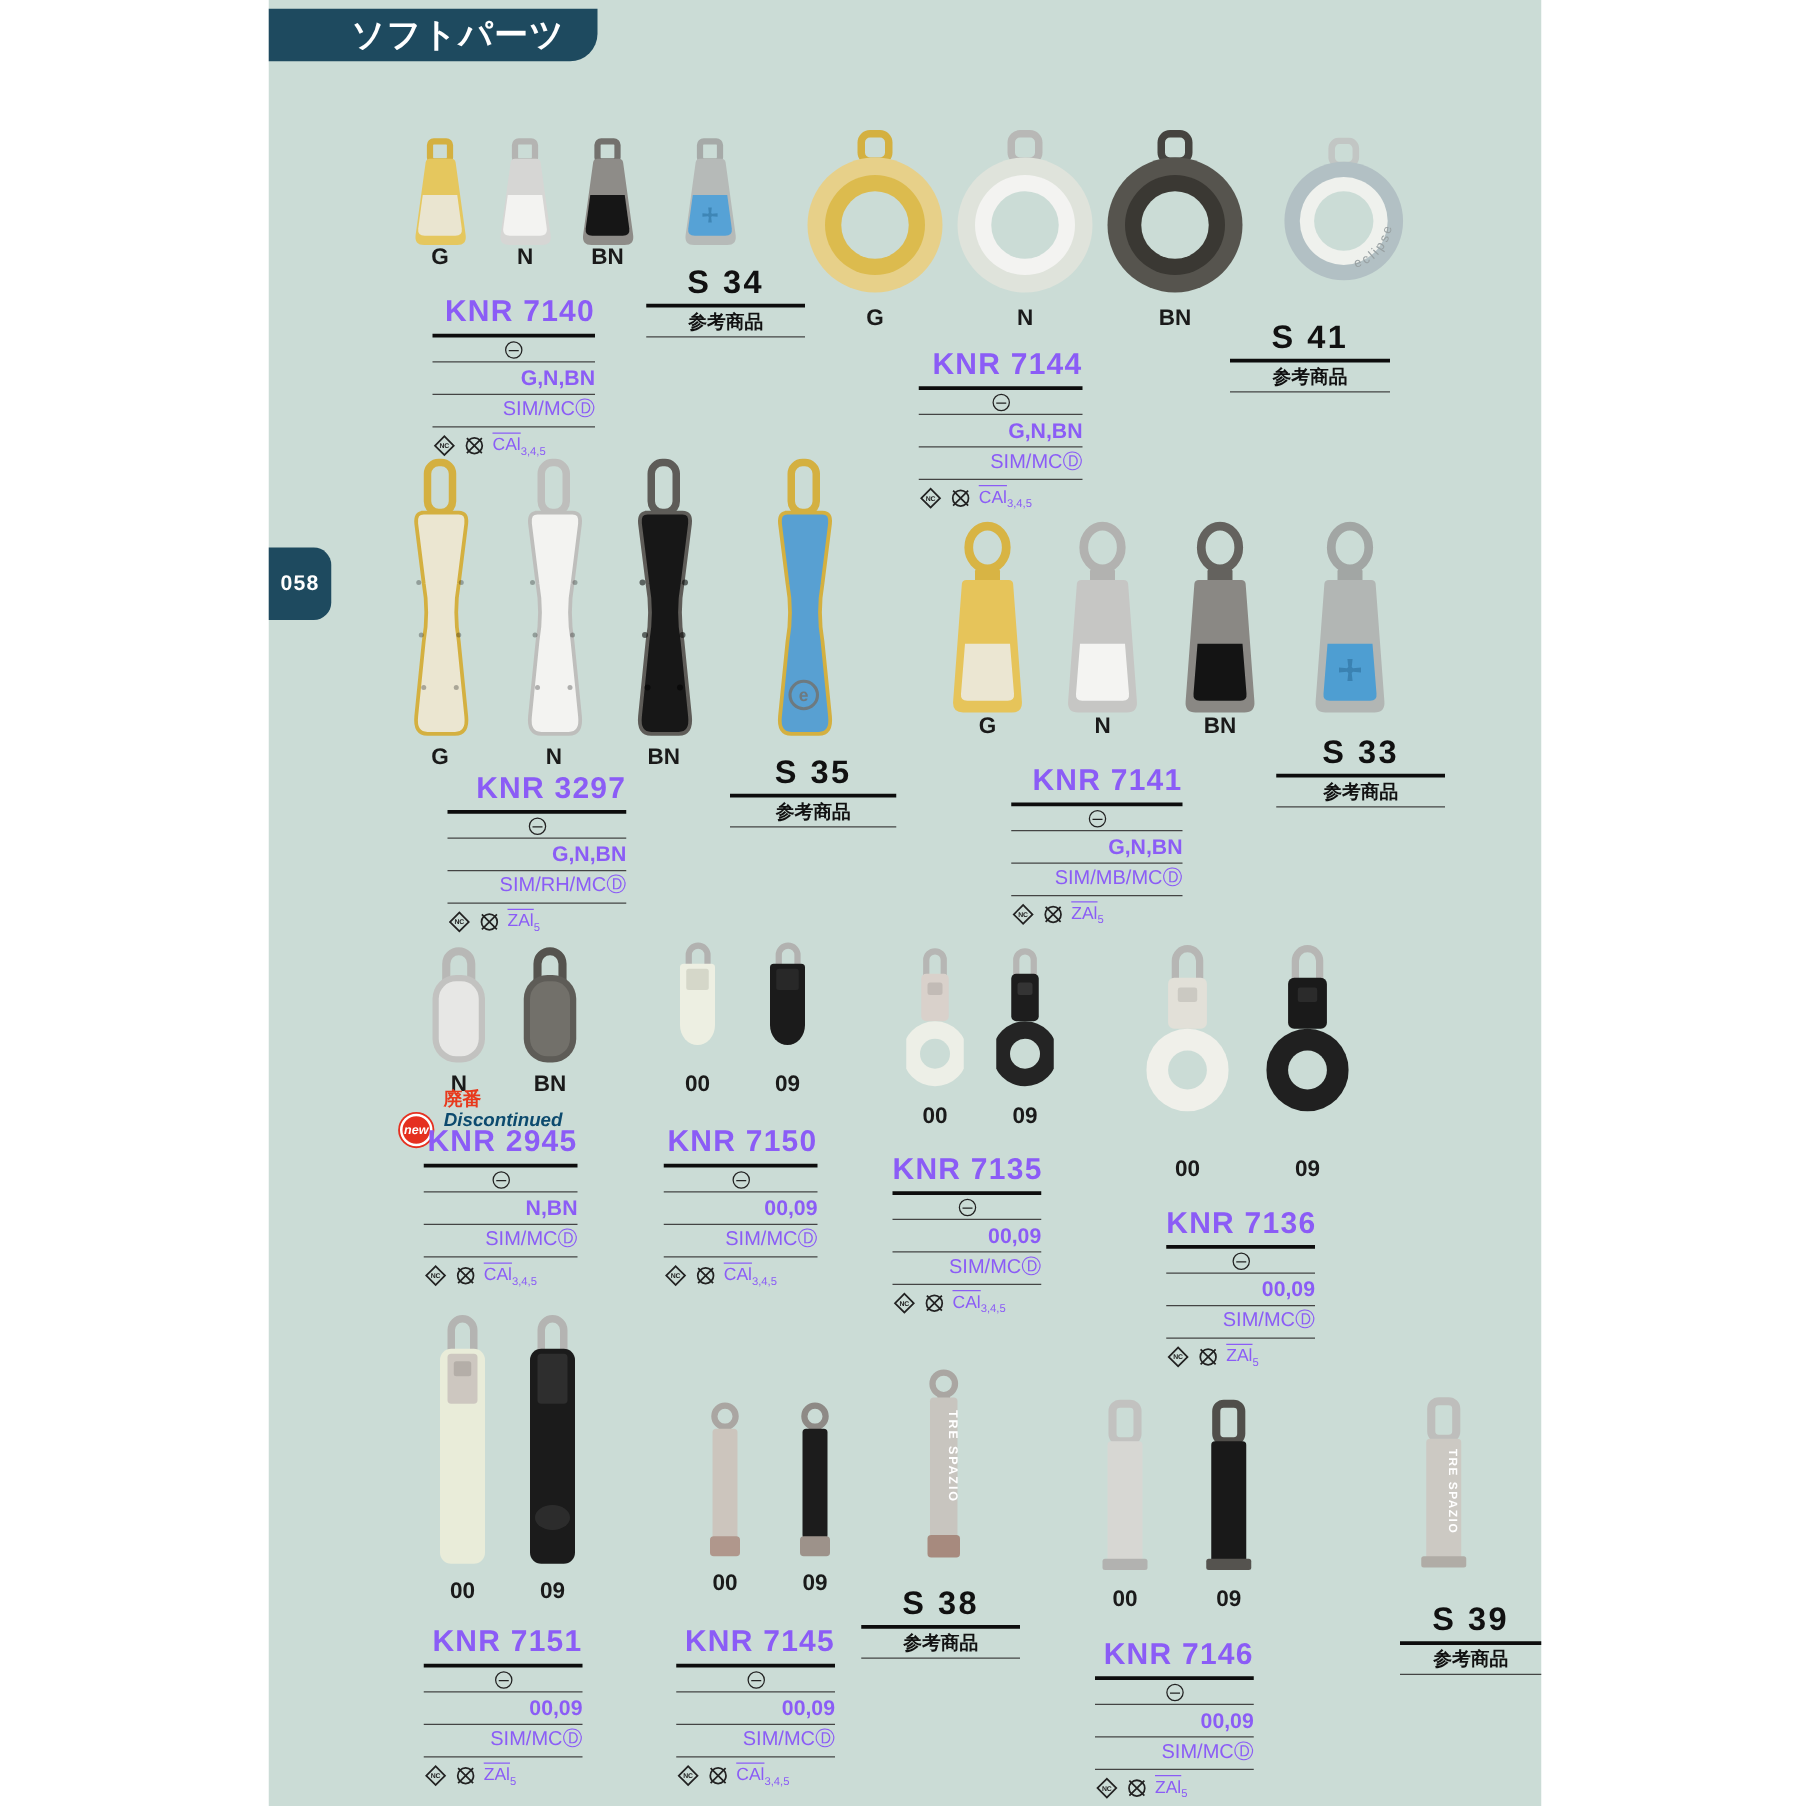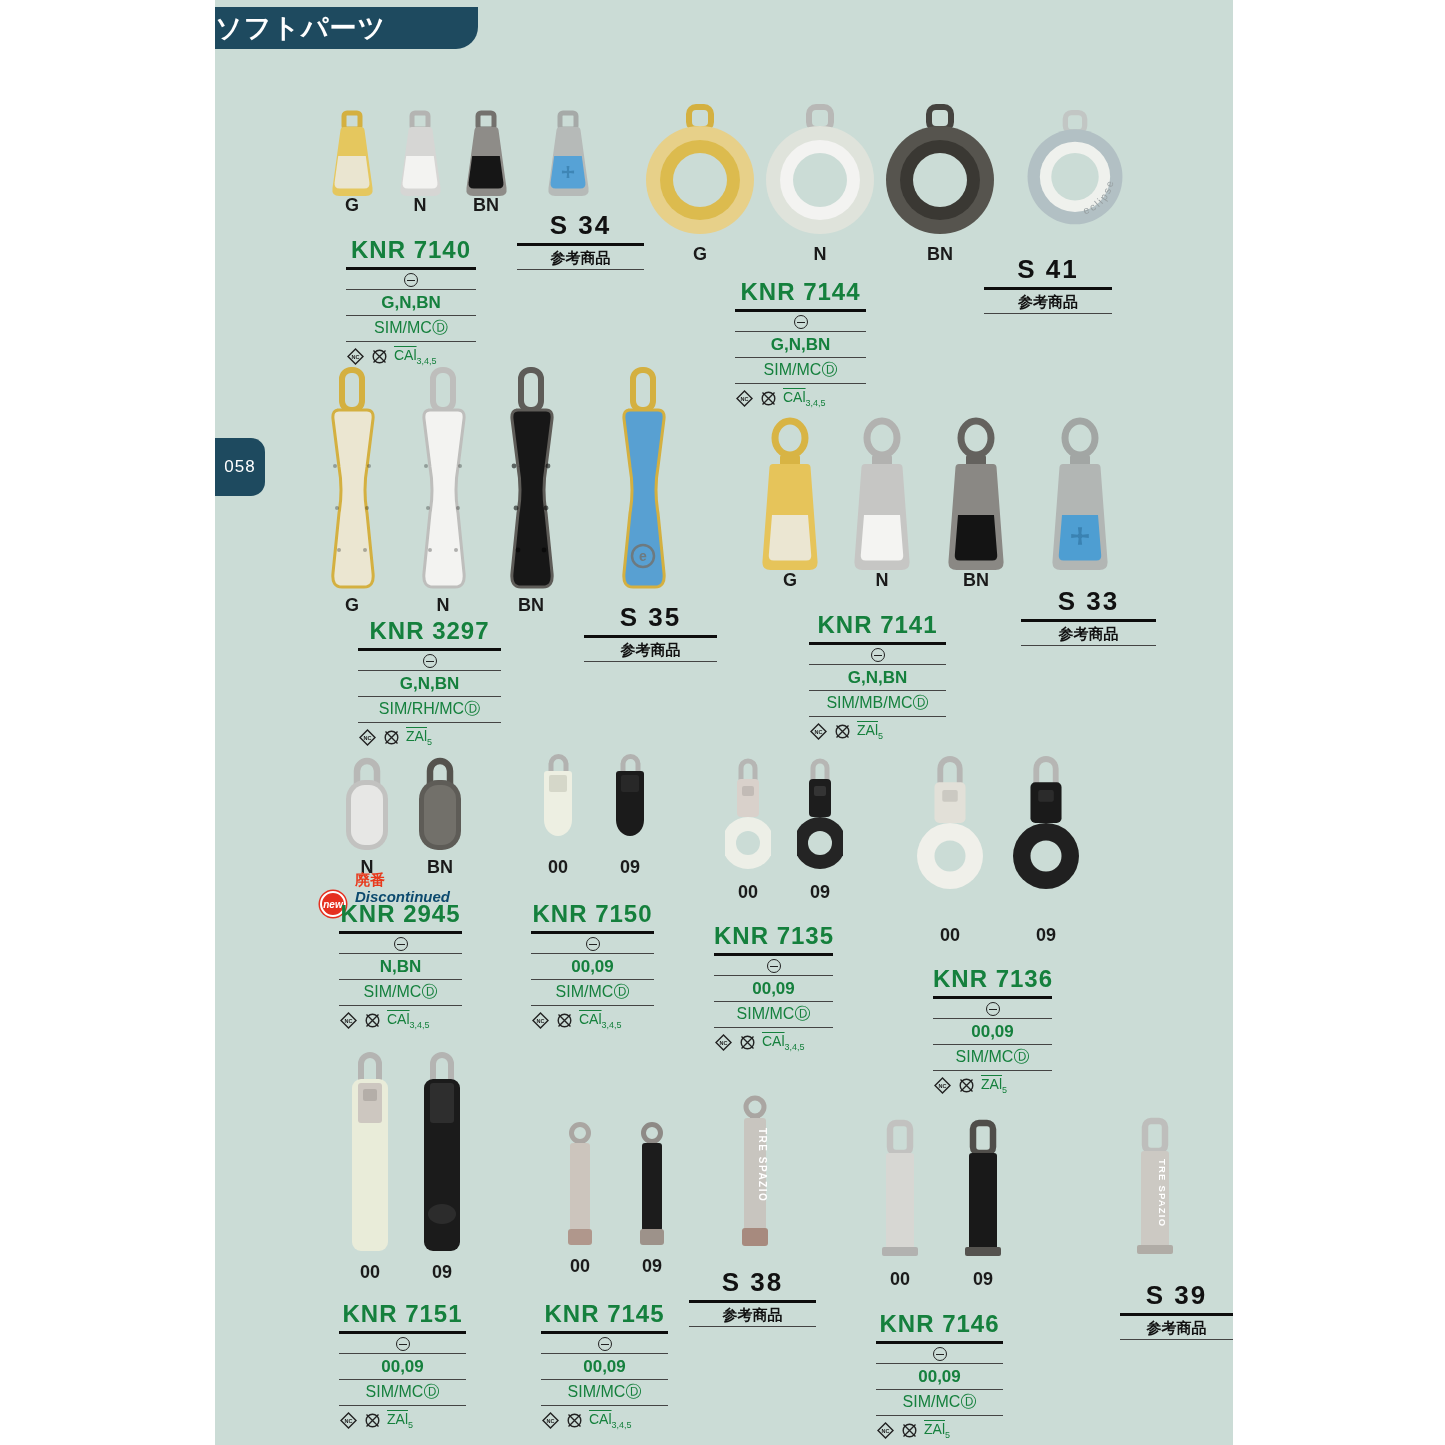--- a/index.html
+++ b/index.html
@@ -5,36 +5,36 @@
   html,body{margin:0;padding:0;}
   body{
     width:1445px;height:1445px;position:relative;background:#ffffff;
     font-family:"Liberation Sans","DejaVu Sans",sans-serif;color:#111;
     overflow:hidden;
   }
   .sheet{position:absolute;left:215px;top:0;width:1018px;height:1445px;background:#cbdcd6;}
   .header-band{
     position:absolute;left:215px;top:7px;width:263px;height:42px;
     background:#1e4a5f;border-radius:0 0 22px 0;
-    display:flex;align-items:center;
+    display:flex;align-items:center;justify-content:flex-end;
     padding-right:26px;box-sizing:border-box;
     color:#fff;font-size:27px;font-weight:bold;letter-spacing:1px;
   }
   .page-badge{
     position:absolute;left:215px;top:438px;width:50px;height:58px;
     background:#1e4a5f;border-radius:0 14px 14px 0;
     display:flex;align-items:center;justify-content:center;
-    color:#fff;font-size:17px;font-weight:normal;letter-spacing:1px;
+    color:#fff;font-size:17px;font-weight:bold;letter-spacing:1px;
   }
   .item{position:absolute;}
   .vlabel{
     position:absolute;transform:translateX(-50%);
     font-size:18px;font-weight:bold;color:#1a1a1a;line-height:1;
   }
-  .info{position:absolute;text-align:center;color:#15803d;}
+  .info{position:absolute;text-align:right;color:#8b5cf6;}
   .info-title{font-size:24px;font-weight:bold;letter-spacing:1px;line-height:1;padding-bottom:5px;white-space:nowrap;}
   .rule-thick{border-top:3px solid #0d0d0d;}
   .rule-thin{border-top:1.2px solid #444;}
   .minus-row{padding:3px 0 2px;display:flex;justify-content:center;}
   .mc{width:12px;height:12px;border:1.5px solid #222;border-radius:50%;position:relative;display:inline-block;}
   .mc::after{content:"";position:absolute;left:2px;right:2px;top:50%;border-top:1.5px solid #222;}
   .info-colors{font-size:17px;font-weight:bold;line-height:1;padding:4px 0;}
   .info-spec{font-size:16px;line-height:1;padding:4px 0 5px;white-space:nowrap;}
   .marks-row{display:flex;align-items:center;justify-content:flex-start;gap:5px;padding-top:5px;}
   .care{font-size:14px;line-height:1;white-space:nowrap;}

